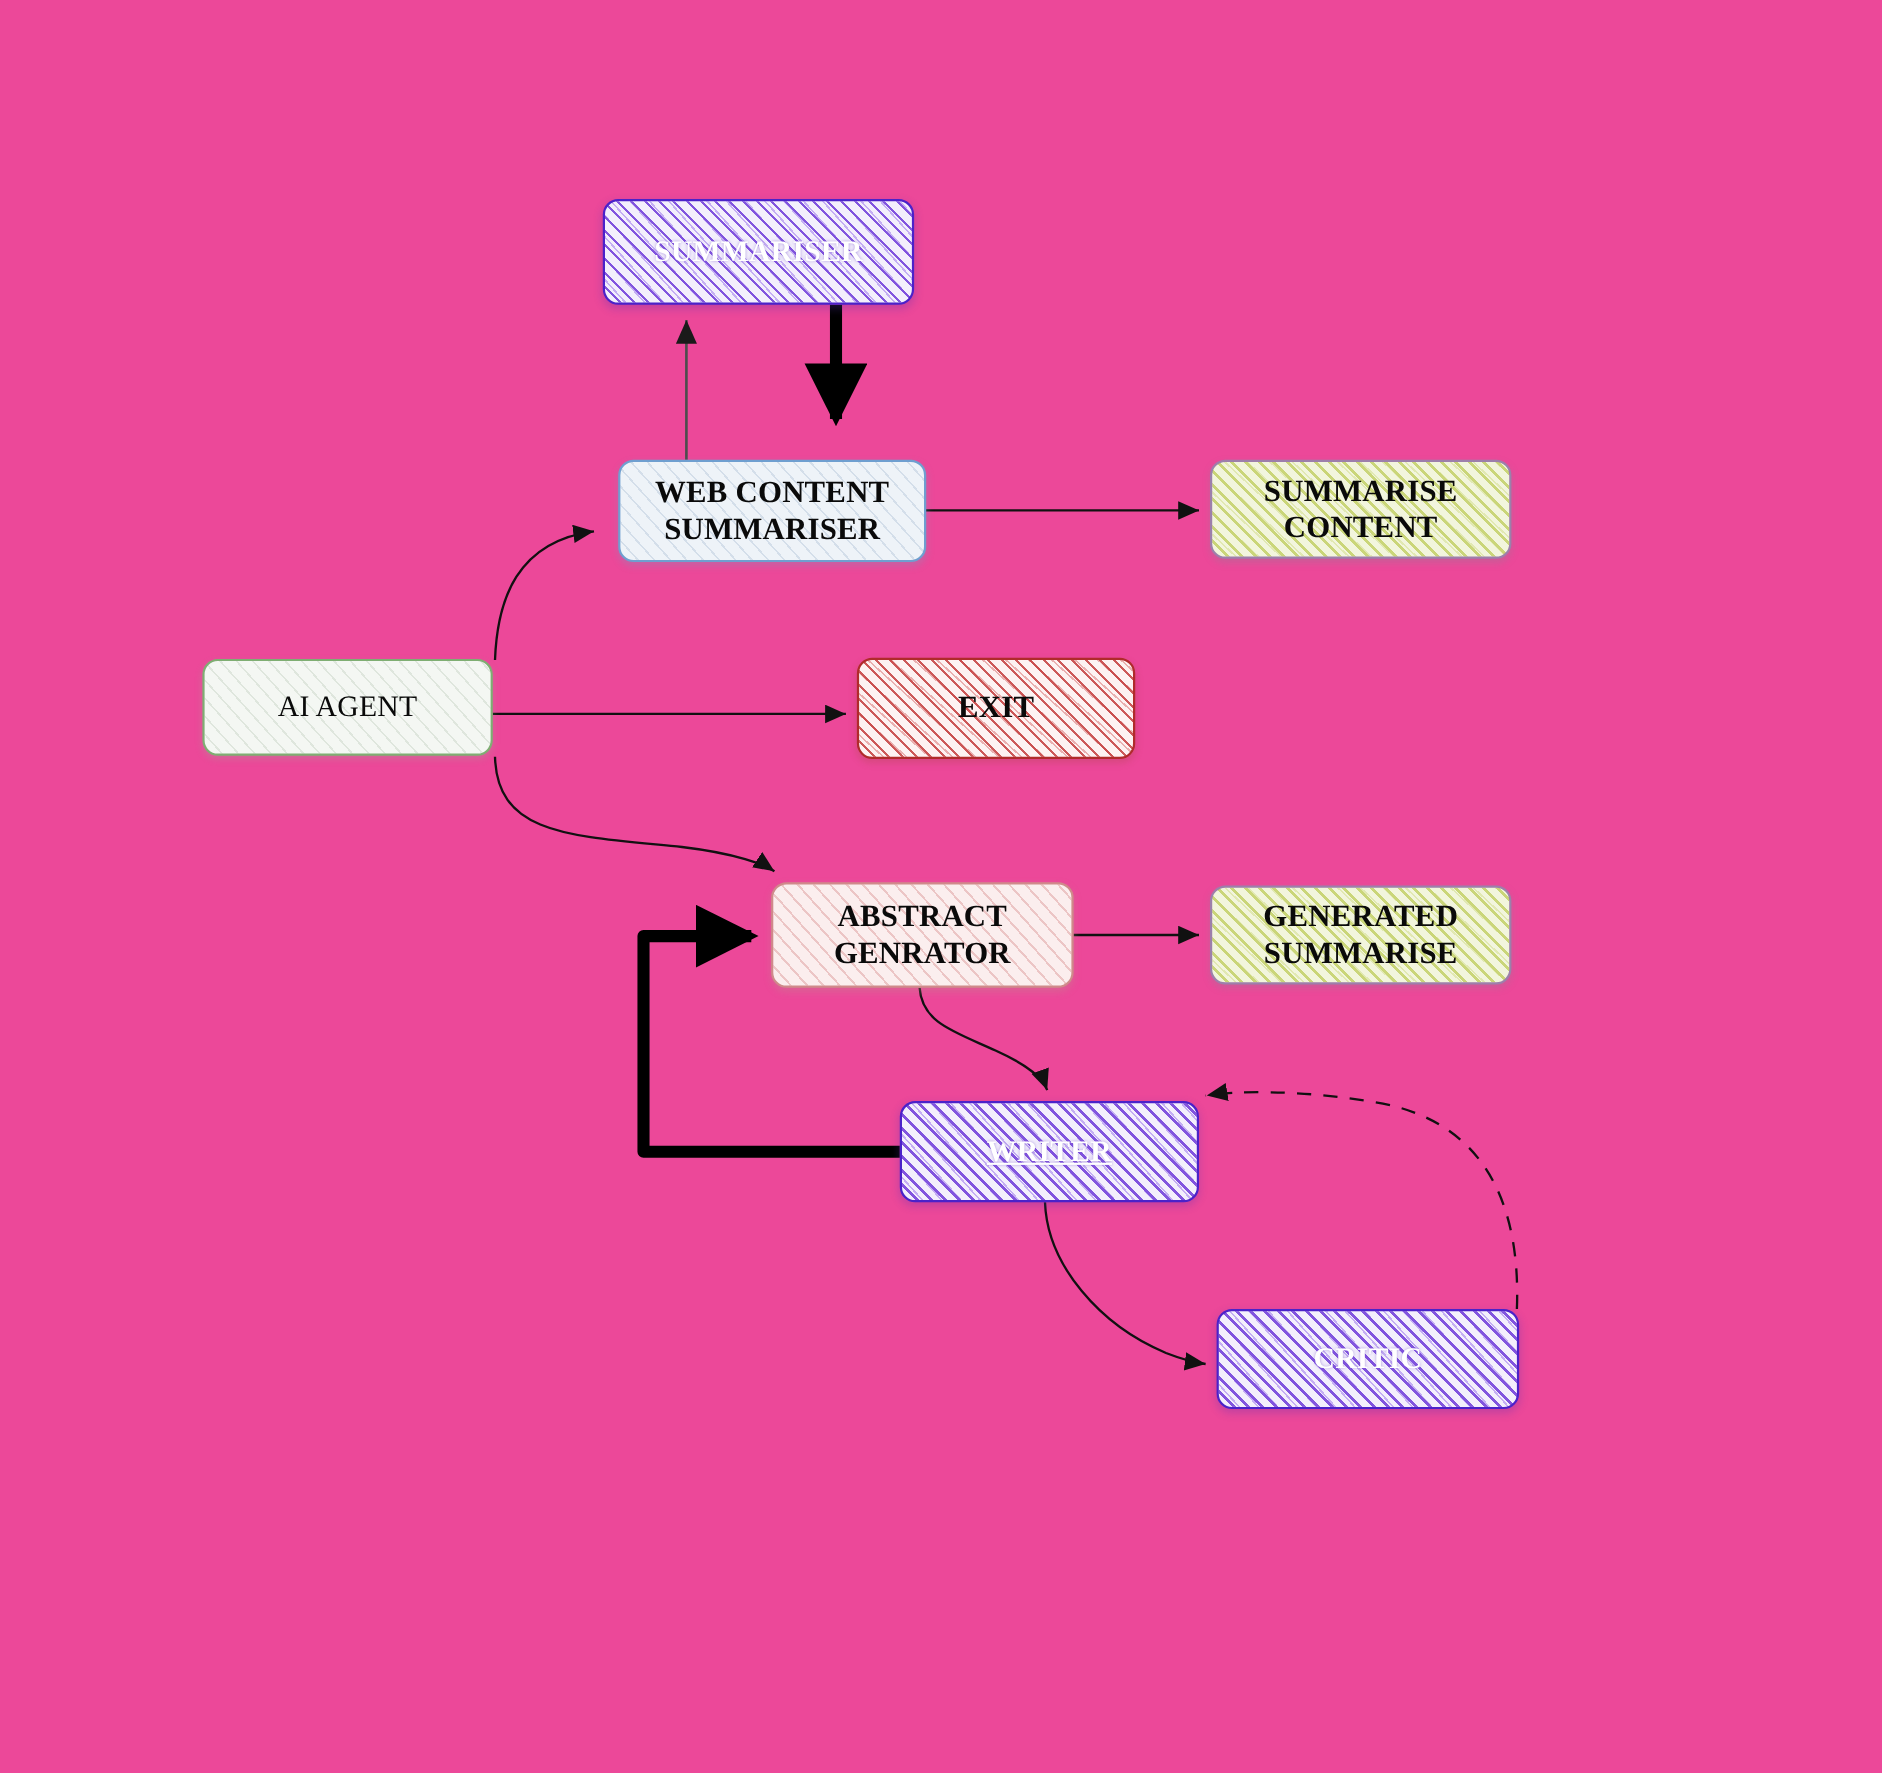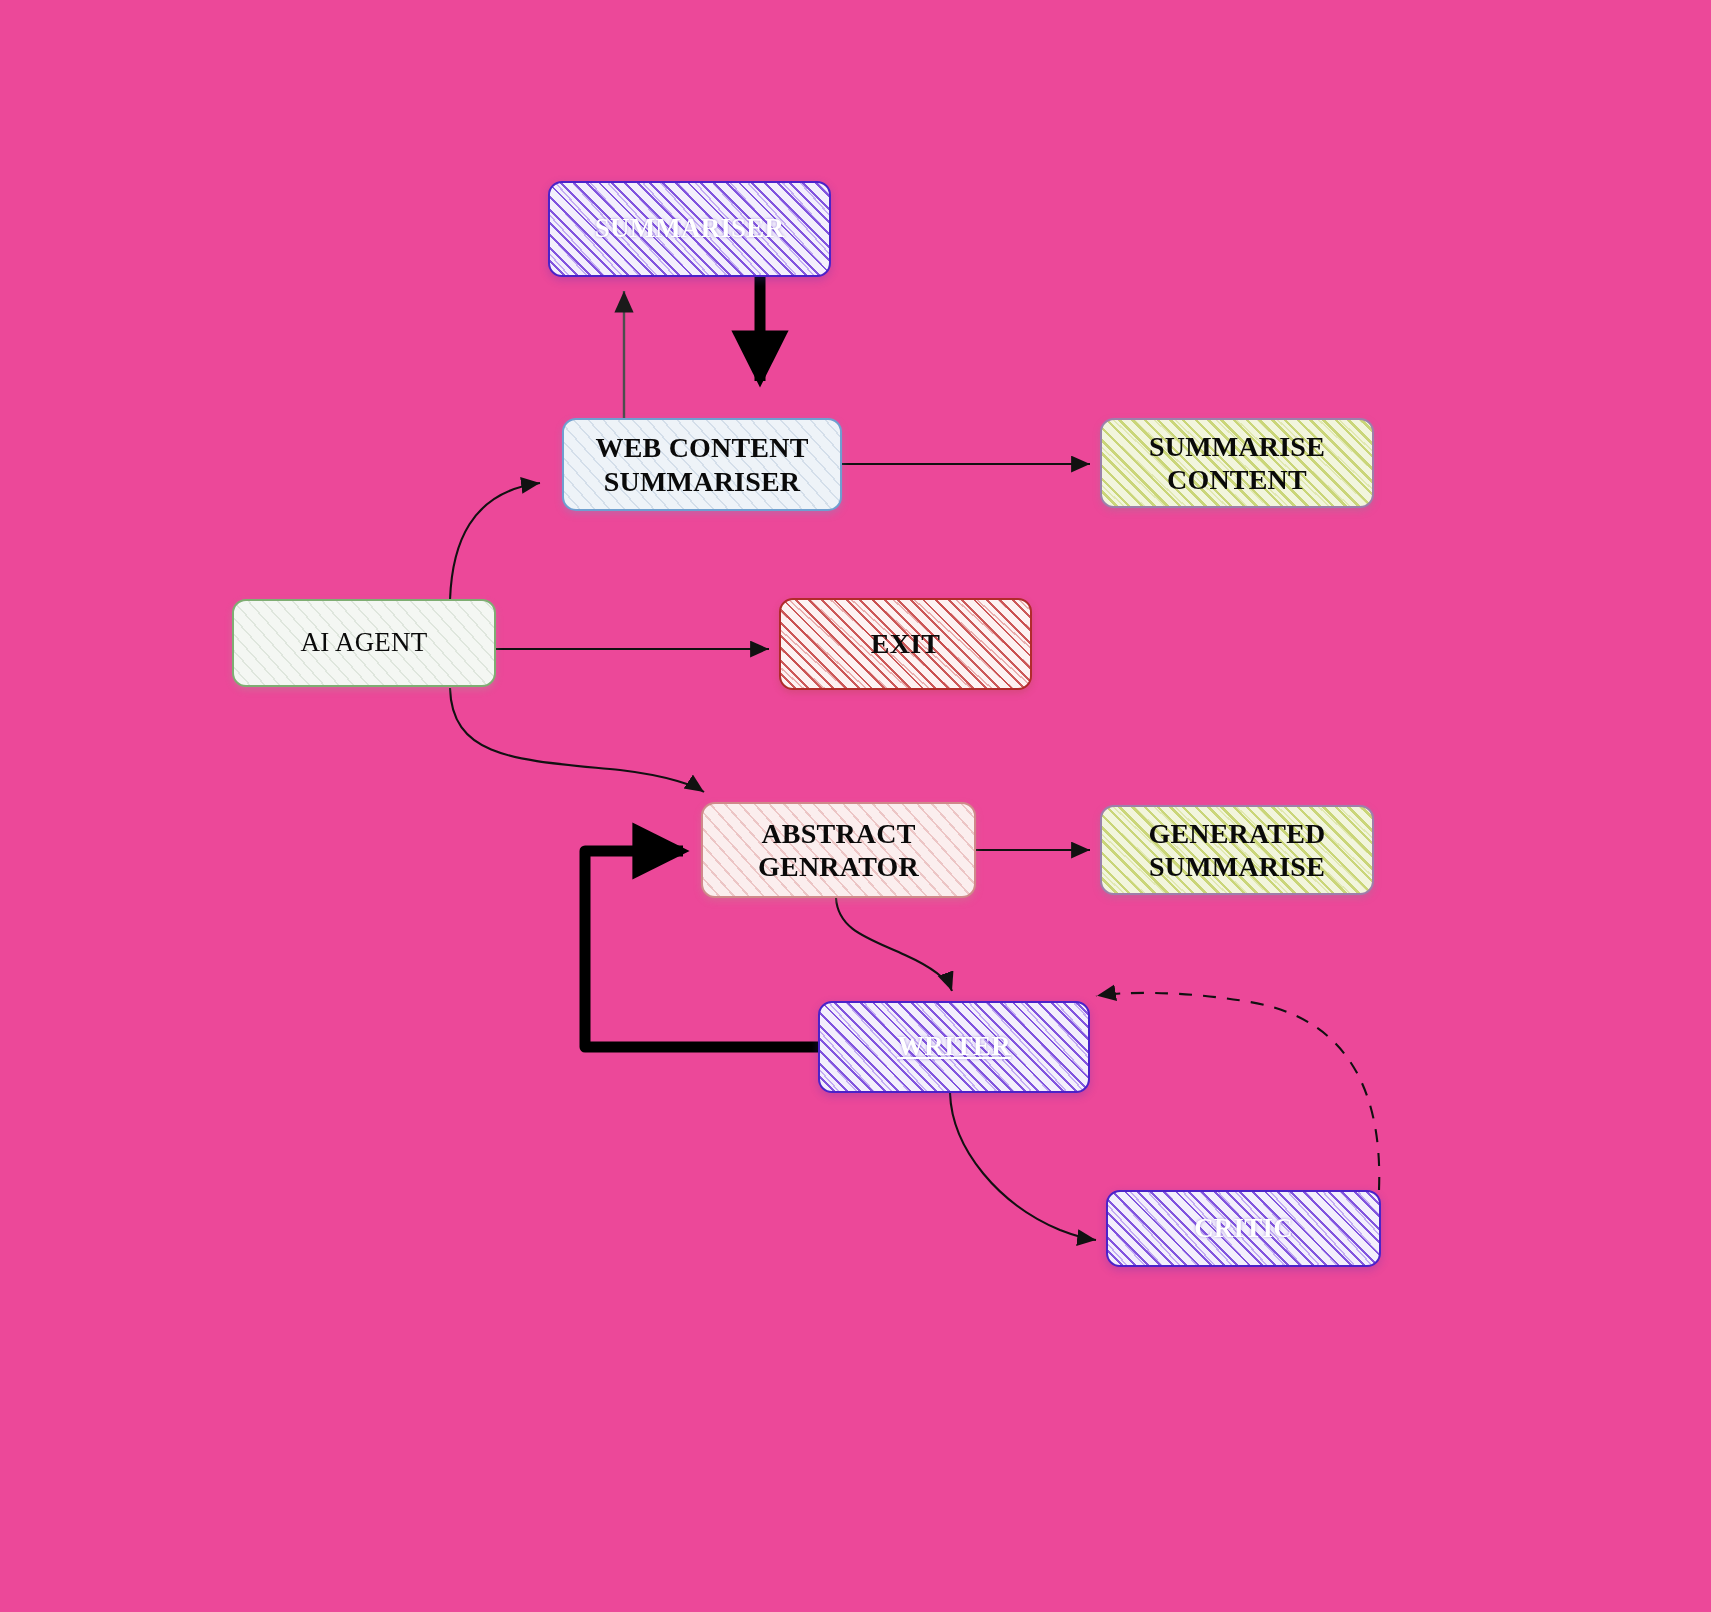--- a/index.html
+++ b/index.html
@@ -200,21 +200,21 @@
   <div class="node n-blue" style="left:550px; top:418px; width:280px; height:93px;">
     <span class="label">WEB CONTENT
 SUMMARISER</span>
   </div>
 
   <div class="node n-olive" style="left:1100px; top:418px; width:274px; height:90px;">
     <span class="label">SUMMARISE
 CONTENT</span>
   </div>
 
-  <div class="node n-green" style="left:184px; top:599px; width:264px; height:88px;margin-left:48px;">
+  <div class="node n-green" style="left:184px; top:599px; width:264px; height:88px;">
     <span class="label">AI AGENT</span>
   </div>
 
   <div class="node n-red" style="left:779px; top:598px; width:253px; height:92px;">
     <span class="label">EXIT</span>
   </div>
 
   <div class="node n-pink" style="left:701px; top:802px; width:275px; height:96px;">
     <span class="label">ABSTRACT
 GENRATOR</span>
@@ -222,17 +222,17 @@
 
   <div class="node n-olive" style="left:1100px; top:805px; width:274px; height:90px;">
     <span class="label">GENERATED
 SUMMARISE</span>
   </div>
 
   <div class="node n-purple" style="left:818px; top:1001px; width:272px; height:92px;text-decoration:underline;">
     <span class="label">WRITER</span>
   </div>
 
-  <div class="node n-purple" style="left:1106px; top:1190px; width:275px; height:77px;">
+  <div class="node n-purple" style="left:1106px; top:1190px; width:275px; height:91px;">
     <span class="label">CRITIC</span>
   </div>
 
 </div>
 
 </body></html>

